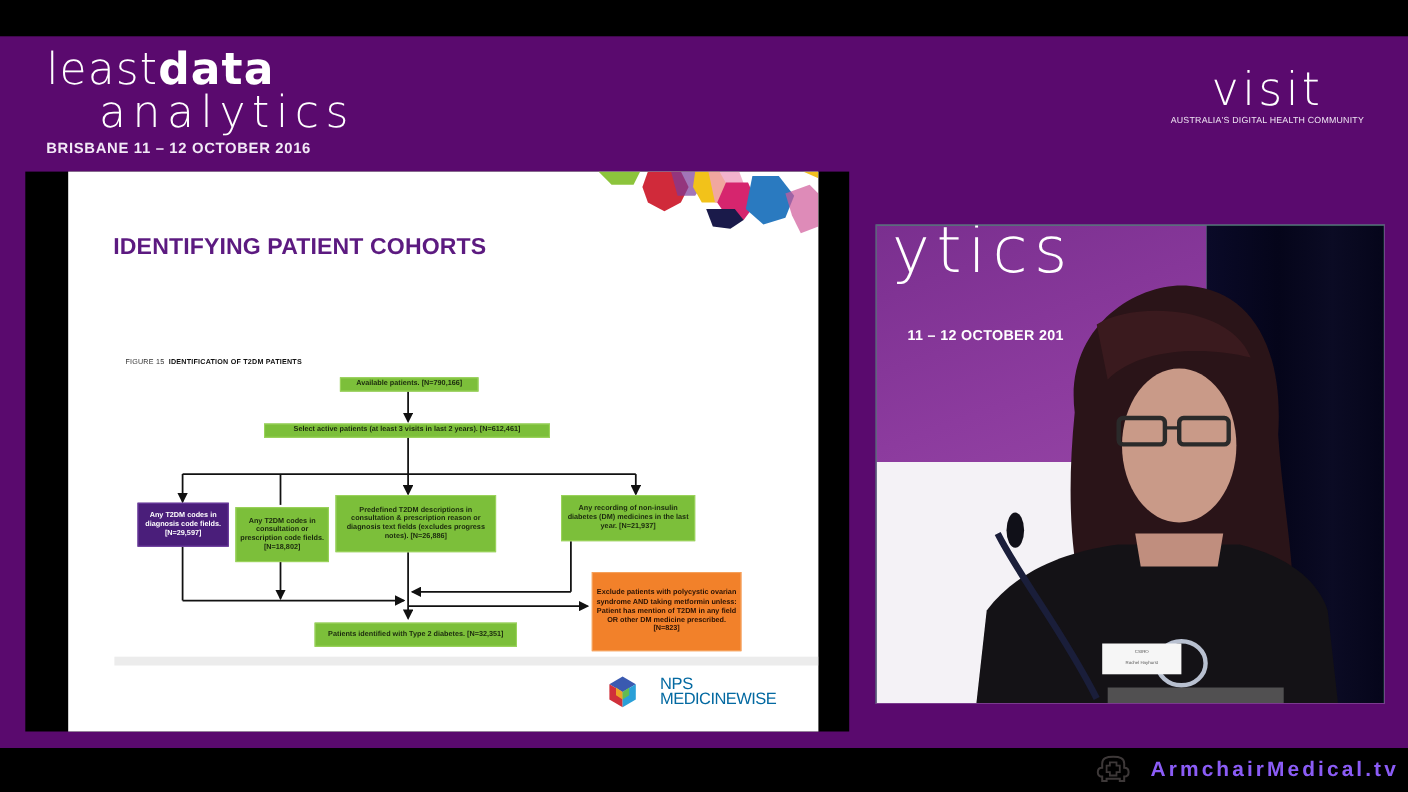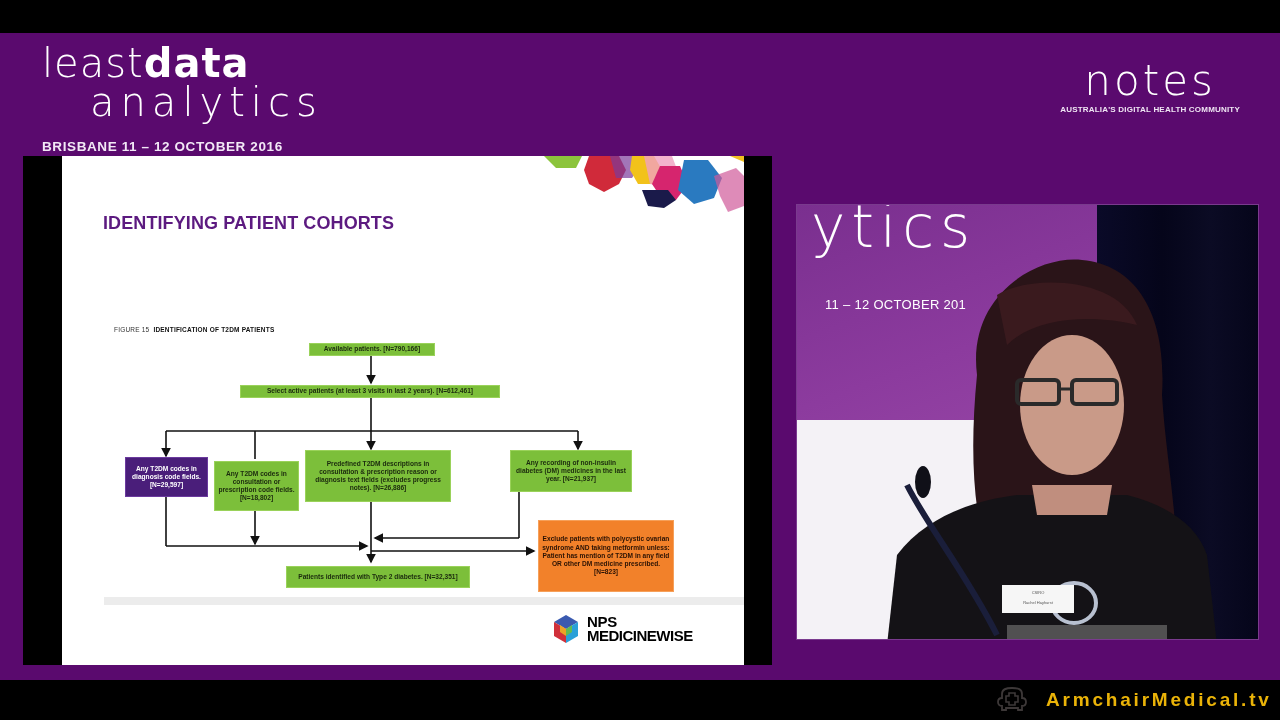--- a/index.html
+++ b/index.html
@@ -8,81 +8,81 @@
 
   .top-bar { position: absolute; left: 0; top: 0; width: 1280px; height: 33px; background: #000; }
   .stage { position: absolute; left: 0; top: 33px; width: 1280px; height: 647px; background: #5a0a6e; }
   .bottom-bar { position: absolute; left: 0; top: 680px; width: 1280px; height: 40px; background: #000; }
 
   
   .event-logo { position: absolute; left: 42px; top: 10px; color: #fff; }
   .event-logo .l1 { font-family: "DejaVu Sans", sans-serif; font-size: 40px; line-height: 40px; letter-spacing: 1px; font-weight: 200; }
   .event-logo .l1 b { font-weight: 700; margin-top: 48px; }
   .event-logo .l2 { font-family: "DejaVu Sans", sans-serif; font-size: 40px; line-height: 38px; letter-spacing: 6px; font-weight: 200; margin-left: 48px; }
-  .event-logo .l3 { font-size: 13.5px; margin-top: 18px; letter-spacing: 0.6px; font-weight: 700; color: #f2e8f6; }
+  .event-logo .l3 { font-size: 13.5px; margin-top: 6px; letter-spacing: 0.6px; font-weight: 700; color: #f2e8f6; }
 
   
   .hisa-logo { position: absolute; right: 40px; top: 28px; color: #fff; text-align: center; }
   .hisa-logo .word { font-family: "DejaVu Sans", sans-serif; font-size: 42px; line-height: 40px; letter-spacing: 3px; font-weight: 200; }
-  .hisa-logo .tag { font-size: 8px; font-weight: 700; letter-spacing: 0.2px; margin-top: 4px; color: #f0e6f4; }
+  .hisa-logo .tag { font-size: 8px; font-weight: 400; letter-spacing: 0.2px; margin-top: 4px; color: #f0e6f4; }
 
   
   .slide-frame { position: absolute; left: 23px; top: 123px; width: 749px; height: 509px; background: #000; }
   .slide { position: absolute; left: 39px; top: 0; width: 682px; height: 509px; background: #fff; overflow: hidden; }
   .slide-deco { position: absolute; right: 0; top: 0; width: 200px; height: 66px; }
-  .slide-title { position: absolute; left: 41px; top: 57px; font-size: 18px; font-weight: 700; color: #5c1a80; letter-spacing: 0.1px; }
+  .slide-title { position: absolute; left: 41px; top: 57px; font-size: 21px; font-weight: 700; color: #5c1a80; letter-spacing: 0.1px; }
   .slide-body { position: absolute; left: 41px; top: 95px; width: 620px; font-size: 15.5px; line-height: 21px; color: #1a1a1a; }
 
   .fig-caption { position: absolute; left: 52px; top: 170px; font-size: 6.5px; color: #333; letter-spacing: 0.2px; }
   .fig-caption b { color: #111; margin-left: 4px; }
 
   .flow { position: absolute; left: 0; top: 0; width: 682px; height: 509px; }
   .box { position: absolute; display: flex; align-items: center; justify-content: center; text-align: center;
          font-size: 6.6px; line-height: 8.2px; font-weight: 700; color: #1b2a0e; padding: 2px 3px; }
   .box.green { background: #7cbf3a; border: 1px solid #9ad25a; }
   .box.purple { background: #4a1e7a; color: #fff; border: 1px solid #6b3a9e; }
   .box.orange { background: #f2812a; border: 1px solid #f6a05a; color: #2a1204; }
   .flow-svg { position: absolute; left: 0; top: 0; }
 
   .slide-gray-strip { position: absolute; left: 42px; top: 441px; width: 640px; height: 8px; background: #ececec; }
 
   .nps-logo { position: absolute; left: 490px; top: 458px; display: flex; align-items: center; }
-  .nps-logo .txt { margin-left: 7px; color: #000000; font-weight: 700; line-height: 14px; }
+  .nps-logo .txt { margin-left: 20px; color: #0369a1; font-weight: 400; line-height: 14px; }
   .nps-logo .t1 { font-size: 15px; letter-spacing: -0.3px; }
   .nps-logo .t2 { font-size: 15px; letter-spacing: -0.5px; }
 
   
   .video { position: absolute; left: 796px; top: 171px; width: 463px; height: 436px; background: #22c55e; overflow: hidden; border: 1px solid #7a3a8e; }
   .banner { position: absolute; left: 0; top: 0; width: 300px; height: 300px; background: linear-gradient(160deg, #7a2f8f 0%, #8c3b9e 50%, #9a4aa8 100%); }
   .banner-lower { position: absolute; left: 0; top: 215px; width: 300px; height: 221px; background: #f4f2f6; }
   .banner-word { position: absolute; left: 14px; top: -12px; font-family: "DejaVu Sans", sans-serif; font-size: 58px; color: #fff; font-weight: 200; letter-spacing: 6px; }
-  .banner-date { position: absolute; left: 28px; top: 92px; font-size: 13px; color: #fff; letter-spacing: 0.3px; }
+  .banner-date { position: absolute; left: 28px; top: 92px; font-size: 13px; color: #fff; letter-spacing: 0.3px; font-weight: bold; }
   .curtain { position: absolute; left: 300px; top: 0; width: 163px; height: 436px; background: linear-gradient(90deg, #0a0a28, #05051a 40%, #0b0b24 70%, #05051a); }
   .person { position: absolute; left: 70px; top: 50px; width: 360px; height: 390px; }
   .nametag { position: absolute; left: 205px; top: 380px; width: 72px; height: 28px; background: #f6f6f6; font-size: 4px; color: #555; text-align: center; padding-top: 5px; }
   .nametag div + div { margin-top: 5px; }
 
   .brand-wm { position: absolute; left: 996px; top: 686px; display: flex; align-items: center; color: #3a3535; }
-  .brand-wm .name { margin-left: 18px; font-size: 19px; font-weight: 700; letter-spacing: 2.8px; color: #eab308; }
+  .brand-wm .name { margin-left: 18px; font-size: 19px; font-weight: 700; letter-spacing: 2.8px; color: #8b5cf6; }
 </style>
 </head>
 <body>
 
 <div class="top-bar"></div>
 
 <div class="stage">
 
   <div class="event-logo">
     <div class="l1"><span>least</span><b>data</b></div>
     <div class="l2">analytics</div>
     <div class="l3">BRISBANE 11 – 12 OCTOBER 2016</div>
   </div>
 
   <div class="hisa-logo">
-    <div class="word">notes</div>
+    <div class="word">visit</div>
     <div class="tag">AUSTRALIA'S DIGITAL HEALTH COMMUNITY</div>
   </div>
 
   <div class="slide-frame">
     <div class="slide">
 
       <svg class="slide-deco" viewBox="0 0 200 66">
         <polygon points="0,0 38,0 32,12 12,12" fill="#8cc43c"></polygon>
         <polygon points="45,0 75,0 82,14 75,28 60,36 45,28 40,14" fill="#d02a3a"></polygon>
         <polygon points="66,0 90,0 96,10 88,22 72,22" fill="#7a3a9a" opacity="0.7"></polygon>

